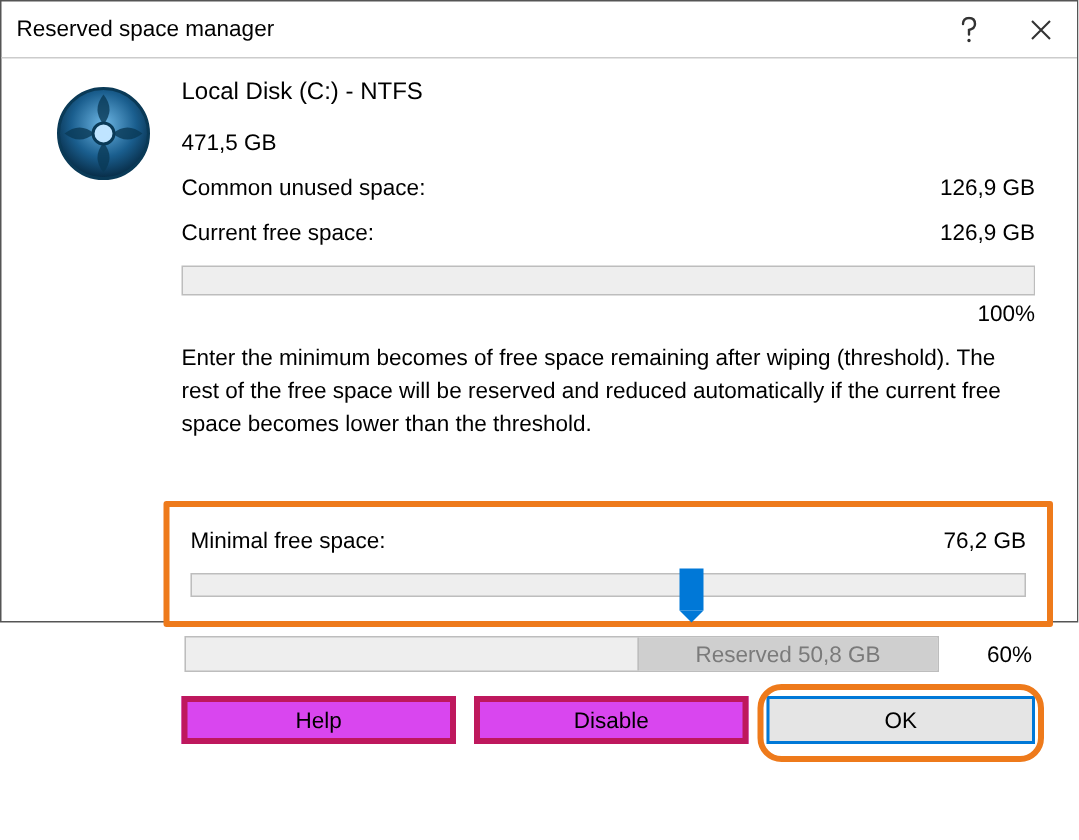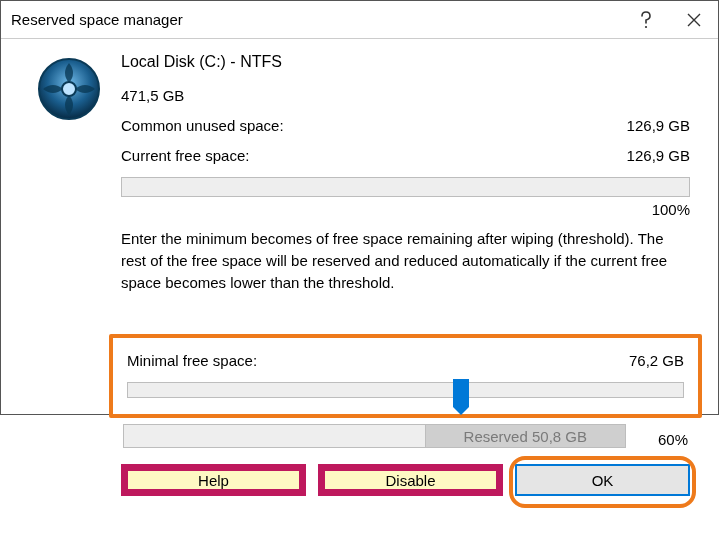--- a/index.html
+++ b/index.html
@@ -120,21 +120,21 @@
     content: "";
     position: absolute;
     left: 0;
     bottom: -8px;
     border-left: 8px solid transparent;
     border-right: 8px solid transparent;
     border-top: 8px solid #0078d7;
   }
   .reserved-bar-row {
     display: flex;
-    align-items: flex-end;
+    align-items: center;
     gap: 14px;
     margin: 0 2px 0 2px;
   }
   .reserved-bar {
     flex: 1;
     height: 24px;
     border: 1px solid #bdbdbd;
     background: #eeeeee;
     position: relative;
   }
@@ -158,22 +158,22 @@
   }
   .buttons {
     display: flex;
     gap: 12px;
     margin-top: 16px;
     justify-content: flex-start;
   }
   .btn {
     flex: 1 1 0;
     height: 32px;
-    border: 7px solid #be185d;
-    background: #fef9c3;
+    border: 4px solid #be185d;
+    background: #d946ef;
     font-size: 15px;
     display: flex;
     align-items: center;
     justify-content: center;
     cursor: pointer;
   }
   .btn-default {
     border: 2px solid #0078d7;
     background: #e5e5e5;
   }

